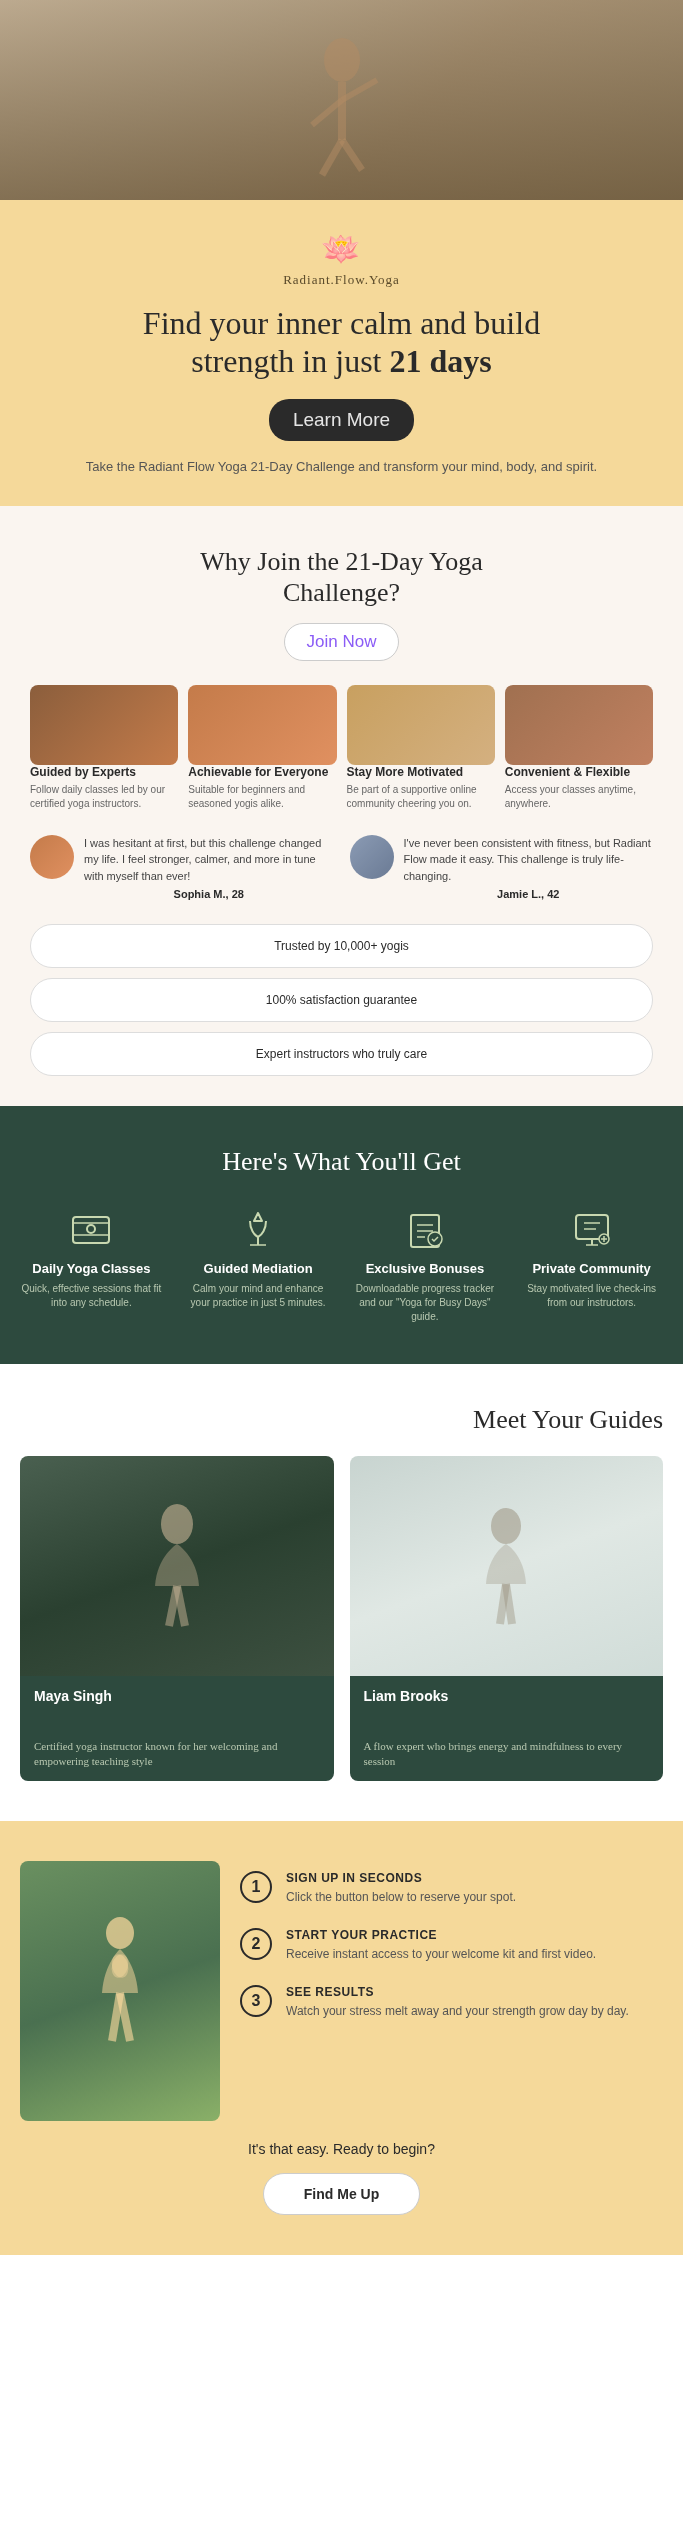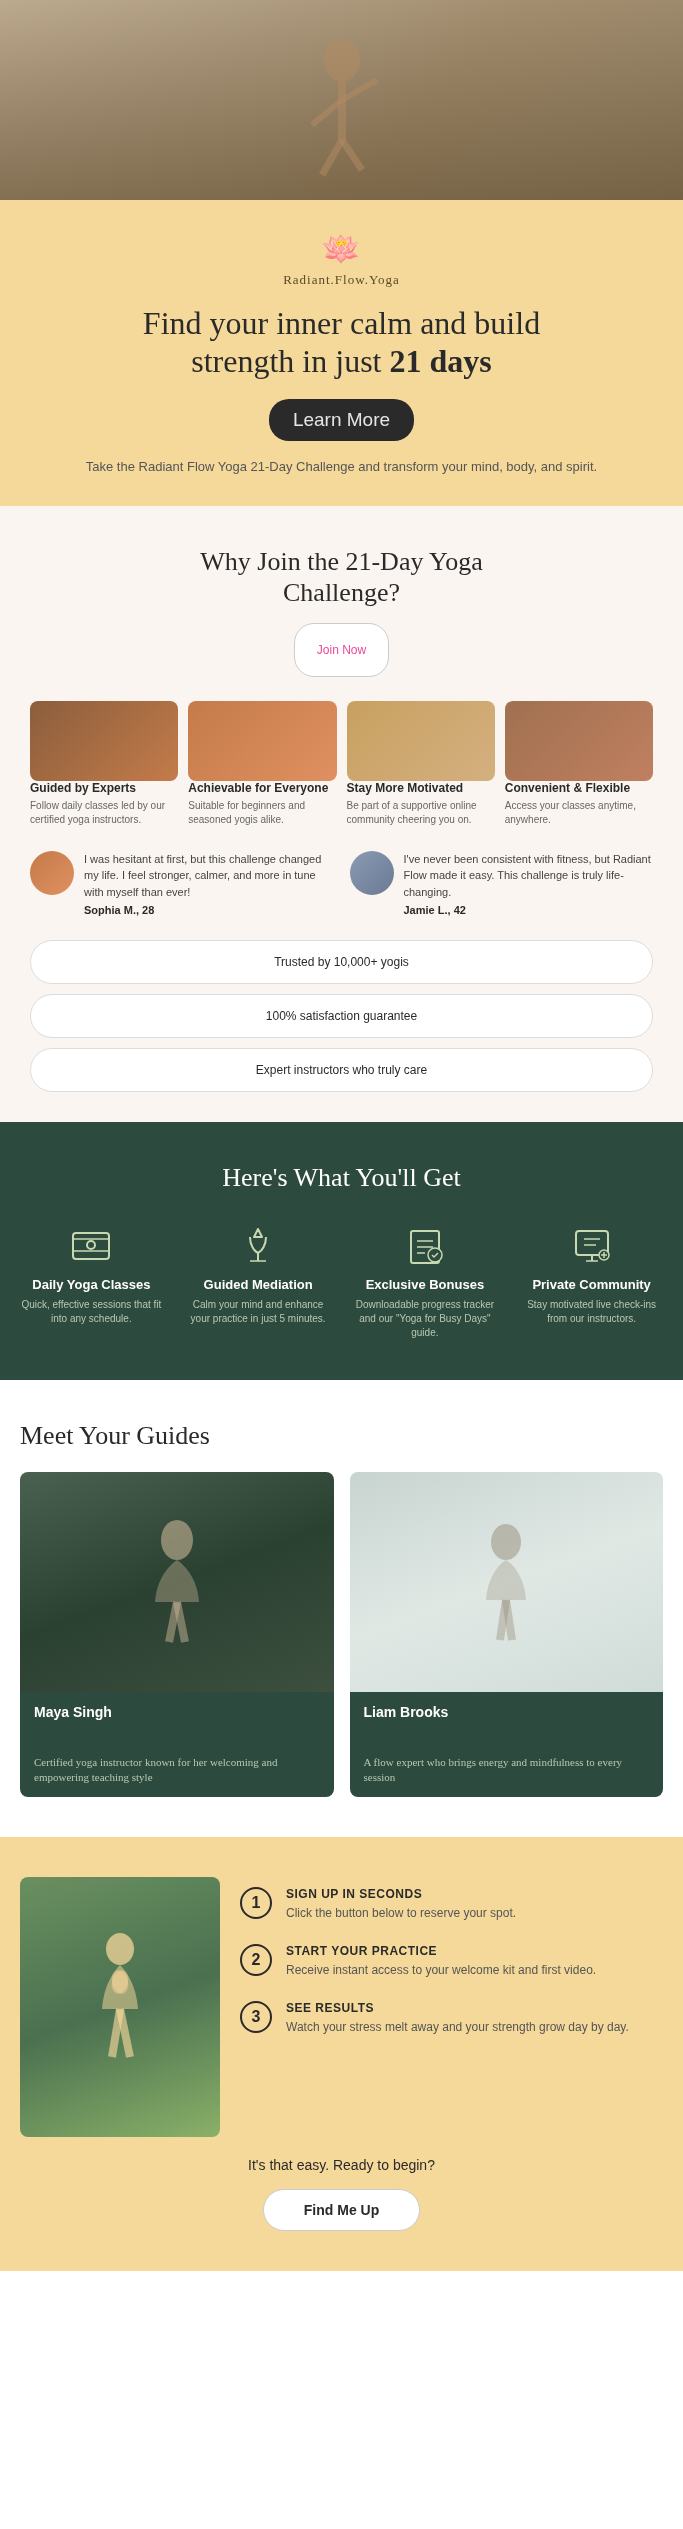--- a/index.html
+++ b/index.html
@@ -76,24 +76,24 @@
     .section-title {
       font-size: 26px;
       color: #2a2a2a;
       font-weight: 400;
       margin-bottom: 14px;
       line-height: 1.2;
     }
     .btn-join-now {
       display: inline-block;
       background: #fff;
-      color: #ec4899;
-      font-family: Arial, sans-serif;
-      font-size: 12px;
-      padding: 19px 22px;
+      color: #8b5cf6;
+      font-family: Arial, sans-serif;
+      font-size: 17px;
+      padding: 8px 22px;
       border-radius: 20px;
       cursor: pointer;
       border: 1px solid #ccc;
       margin-bottom: 24px;
     }
 
     
     .benefits-grid {
       display: grid;
       grid-template-columns: 1fr 1fr 1fr 1fr;
@@ -146,20 +146,21 @@
       font-size: 11px;
       color: #444;
       line-height: 1.5;
     }
     .testimonial-author {
       font-size: 11px;
       font-weight: 700;
       color: #2a2a2a;
       margin-top: 4px;
       font-family: Arial, sans-serif;
+      text-align: center;
     }
 
     
     .trust-badges {
       display: grid;
       grid-template-columns: 1fr;
       gap: 10px;
     }
     .trust-badge {
       border: 1px solid #ddd;
@@ -213,21 +214,21 @@
       line-height: 1.4;
       font-family: Arial, sans-serif;
     }
 
     
     .section-guides {
       background: #fff;
       padding: 40px 20px;
     }
     .section-guides .section-title {
-      text-align: left;
+      text-align: right;
       margin-bottom: 20px;
     }
     .guides-grid {
       display: grid;
       grid-template-columns: 1fr 1fr;
       gap: 16px;
     }
     .guide-card {
       border-radius: 8px;
       overflow: hidden;

